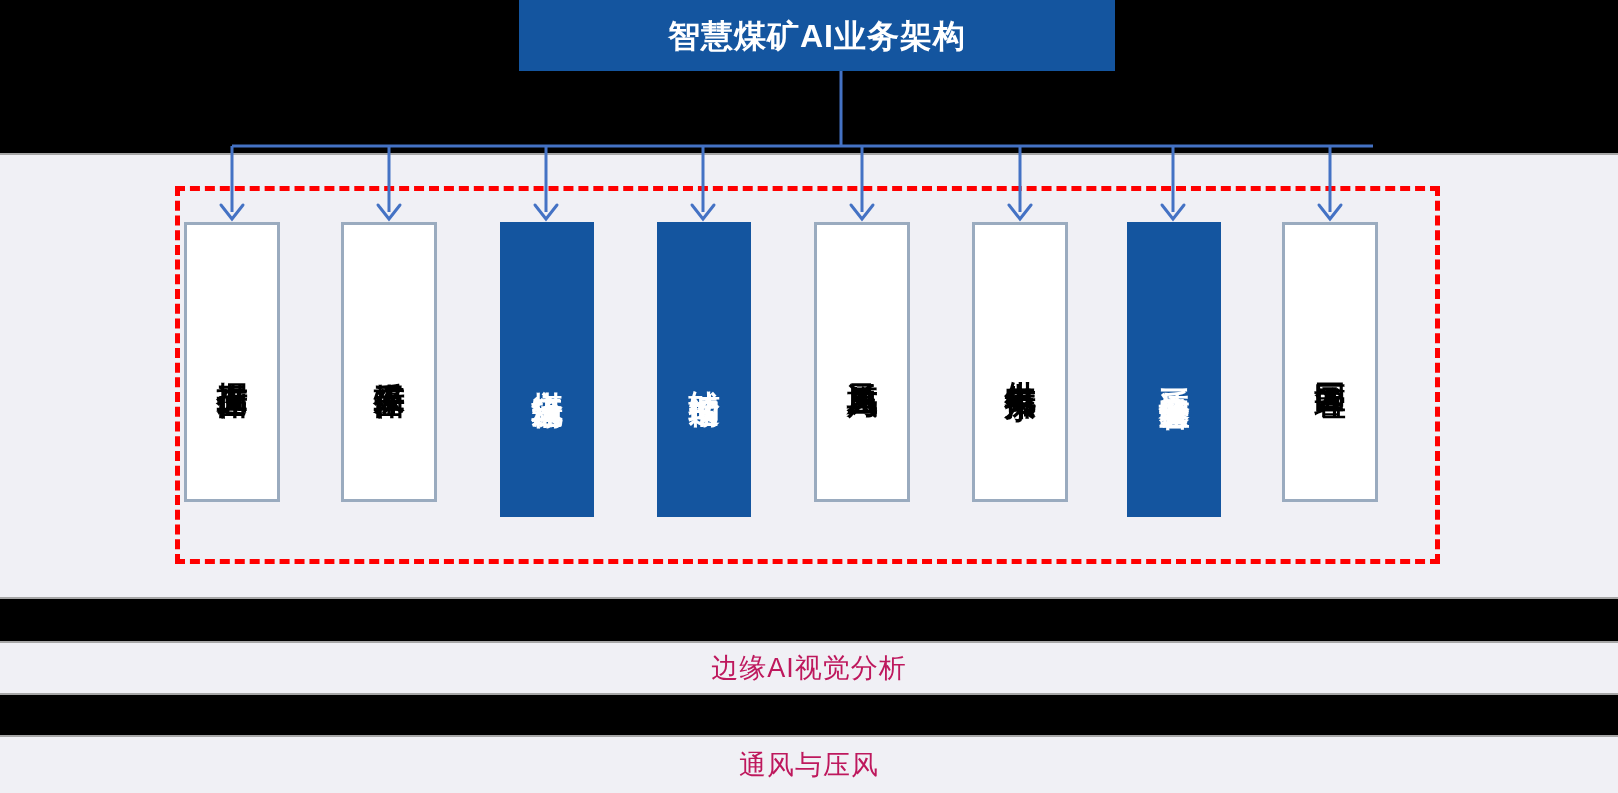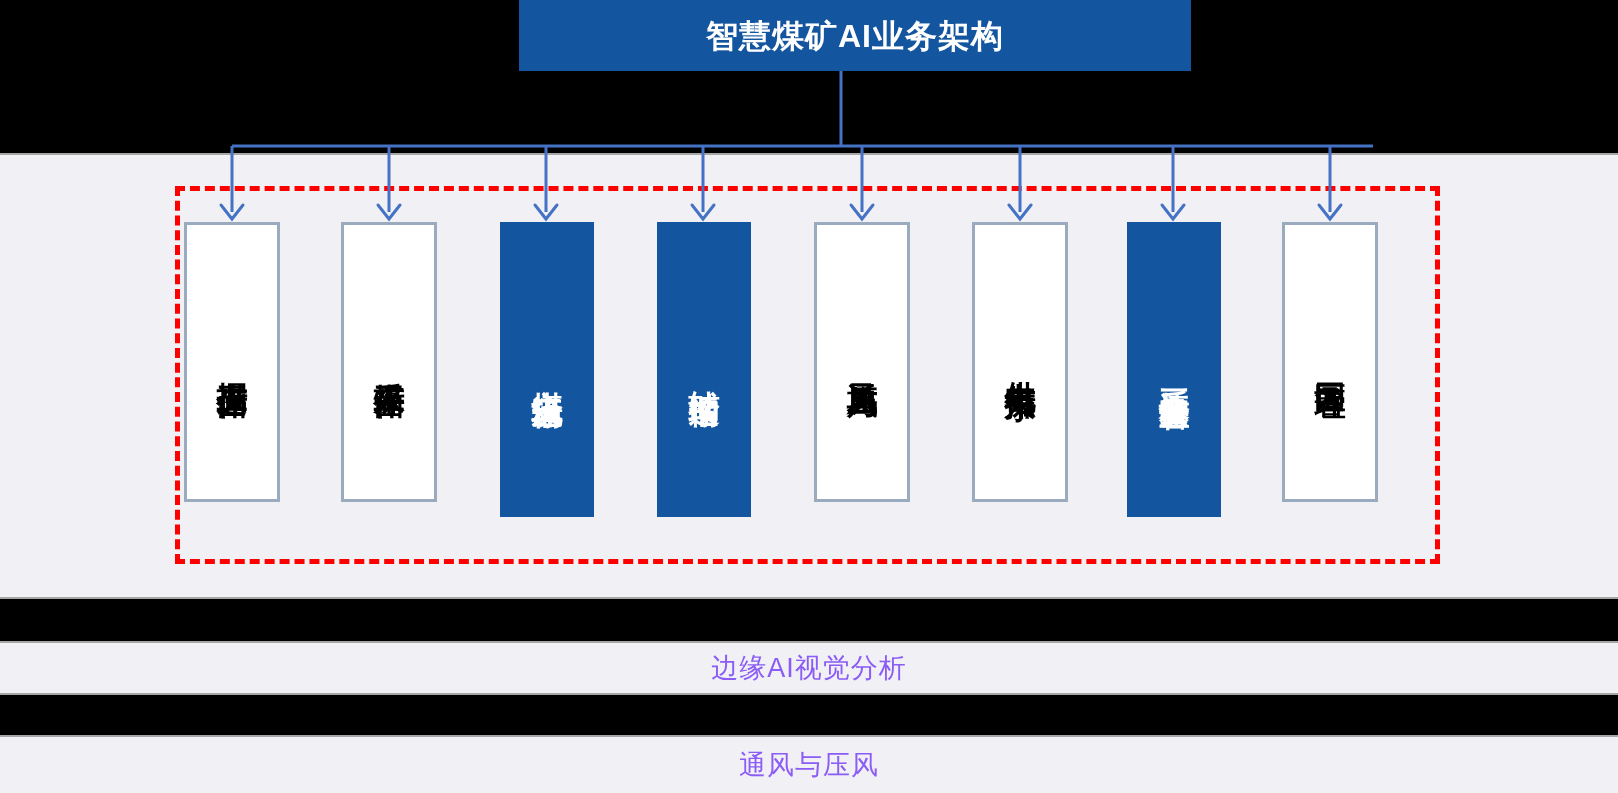--- a/index.html
+++ b/index.html
@@ -13,21 +13,21 @@
     position: relative;
     width: 1618px;
     height: 793px;
     background: #000000;
   }
 
   
   #title-banner {
     position: absolute;
     left: 519px; top: 0px;
-    width: 672px; height: 71px;
+    width: 596px; height: 71px;
     background: #14559f;
     display: flex;
     align-items: center;
     justify-content: center;
   }
   #title-banner .title-text {
     color: #ffffff;
     font-size: 32px;
     font-weight: bold;
     letter-spacing: 1px;
@@ -97,21 +97,21 @@
     width: 1618px;
     background: #f0f0f5;
     border-top: 2px solid #a6a6a6;
     border-bottom: 2px solid #a6a6a6;
     box-sizing: border-box;
     display: flex;
     align-items: center;
     justify-content: center;
   }
   .bottom-bar .bar-text {
-    color: #8b5cf6;
+    color: #be185d;
     font-size: 27px;
     font-weight: normal;
     letter-spacing: 1px;
   }
   #bar-edge-ai { top: 641px; height: 54px; }
   #bar-video   { top: 735px; height: 58px; border-bottom: none; }
 </style>
 </head>
 <body>
 

